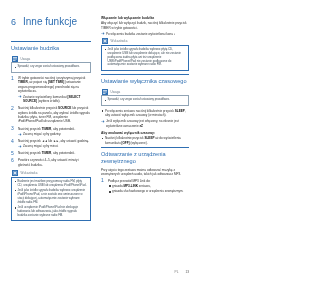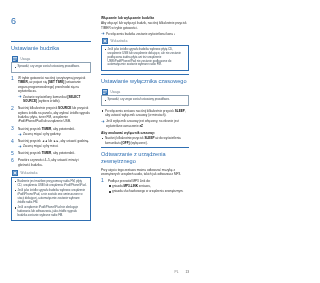--- a/index.html
+++ b/index.html
@@ -110,20 +110,21 @@
   }
   .footer .pg{color:#555;}
 </style>
 </head>
 <body>
 
 <div class="page">
 
   <div class="chapter">
     <span class="chapter-num">6</span>
+    <span class="chapter-title">Inne funkcje</span>
   </div>
 
   <div class="col col-left">
 
     <div class="sec-h">Ustawianie budzika</div>
 
     <div class="box box-note">
       <div class="box-head">
         <svg class="box-ico" viewBox="0 0 12 12">
           <rect x="0" y="0" width="12" height="12" fill="#2f6fb2"></rect>

